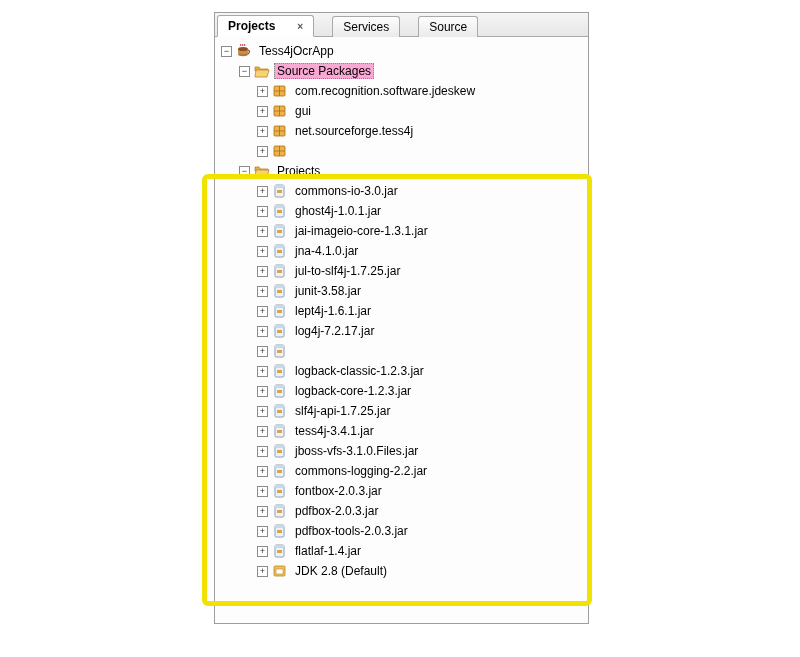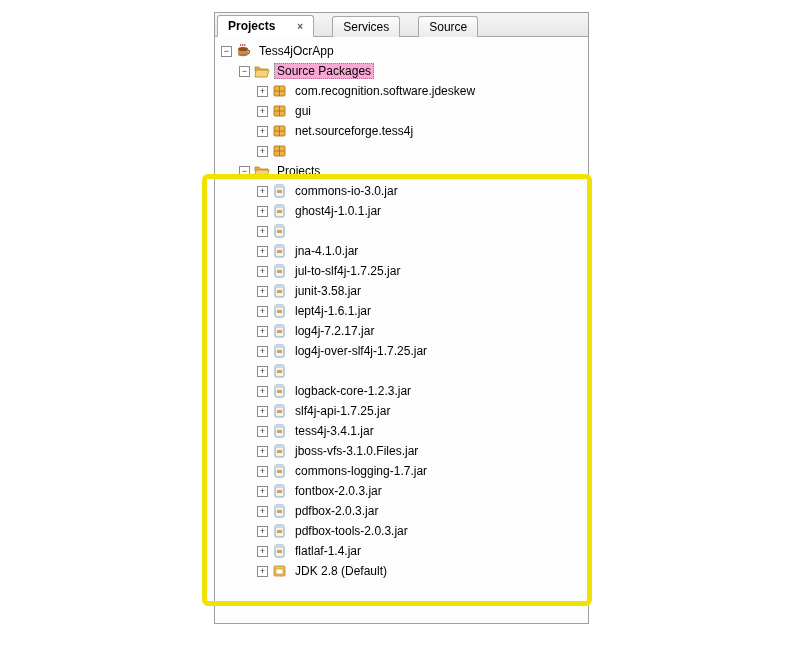--- a/index.html
+++ b/index.html
@@ -253,20 +253,21 @@
           </span>
           <span class="label">ghost4j-1.0.1.jar</span>
         </div>
         <div class="row" style="--indent: 40px;">
           <span class="expander">+</span>
           <span class="icon">
             <svg width="16" height="16">
               <use href="#i-jar"></use>
             </svg>
           </span>
+          <span class="label">jai-imageio-core-1.3.1.jar</span>
         </div>
         <div class="row" style="--indent: 40px;">
           <span class="expander">+</span>
           <span class="icon">
             <svg width="16" height="16">
               <use href="#i-jar"></use>
             </svg>
           </span>
           <span class="label">jna-4.1.0.jar</span>
         </div>
@@ -306,29 +307,29 @@
           </span>
           <span class="label">log4j-7.2.17.jar</span>
         </div>
         <div class="row" style="--indent: 40px;">
           <span class="expander">+</span>
           <span class="icon">
             <svg width="16" height="16">
               <use href="#i-jar"></use>
             </svg>
           </span>
-          <span class="label">log4j-over-slf4j-1.7.25.jar</span>
-        </div>
-        <div class="row" style="--indent: 40px;">
-          <span class="expander">+</span>
-          <span class="icon">
-            <svg width="16" height="16">
-              <use href="#i-jar"></use>
-            </svg>
-          </span>
+        </div>
+        <div class="row" style="--indent: 40px;">
+          <span class="expander">+</span>
+          <span class="icon">
+            <svg width="16" height="16">
+              <use href="#i-jar"></use>
+            </svg>
+          </span>
+          <span class="label">logback-classic-1.2.3.jar</span>
         </div>
         <div class="row" style="--indent: 40px;">
           <span class="expander">+</span>
           <span class="icon">
             <svg width="16" height="16">
               <use href="#i-jar"></use>
             </svg>
           </span>
           <span class="label">logback-core-1.2.3.jar</span>
         </div>
@@ -359,21 +360,21 @@
           </span>
           <span class="label">jboss-vfs-3.1.0.Files.jar</span>
         </div>
         <div class="row" style="--indent: 40px;">
           <span class="expander">+</span>
           <span class="icon">
             <svg width="16" height="16">
               <use href="#i-jar"></use>
             </svg>
           </span>
-          <span class="label">commons-logging-1.7.jar</span>
+          <span class="label">commons-logging-2.2.jar</span>
         </div>
         <div class="row" style="--indent: 40px;">
           <span class="expander">+</span>
           <span class="icon">
             <svg width="16" height="16">
               <use href="#i-jar"></use>
             </svg>
           </span>
           <span class="label">fontbox-2.0.3.jar</span>
         </div>

